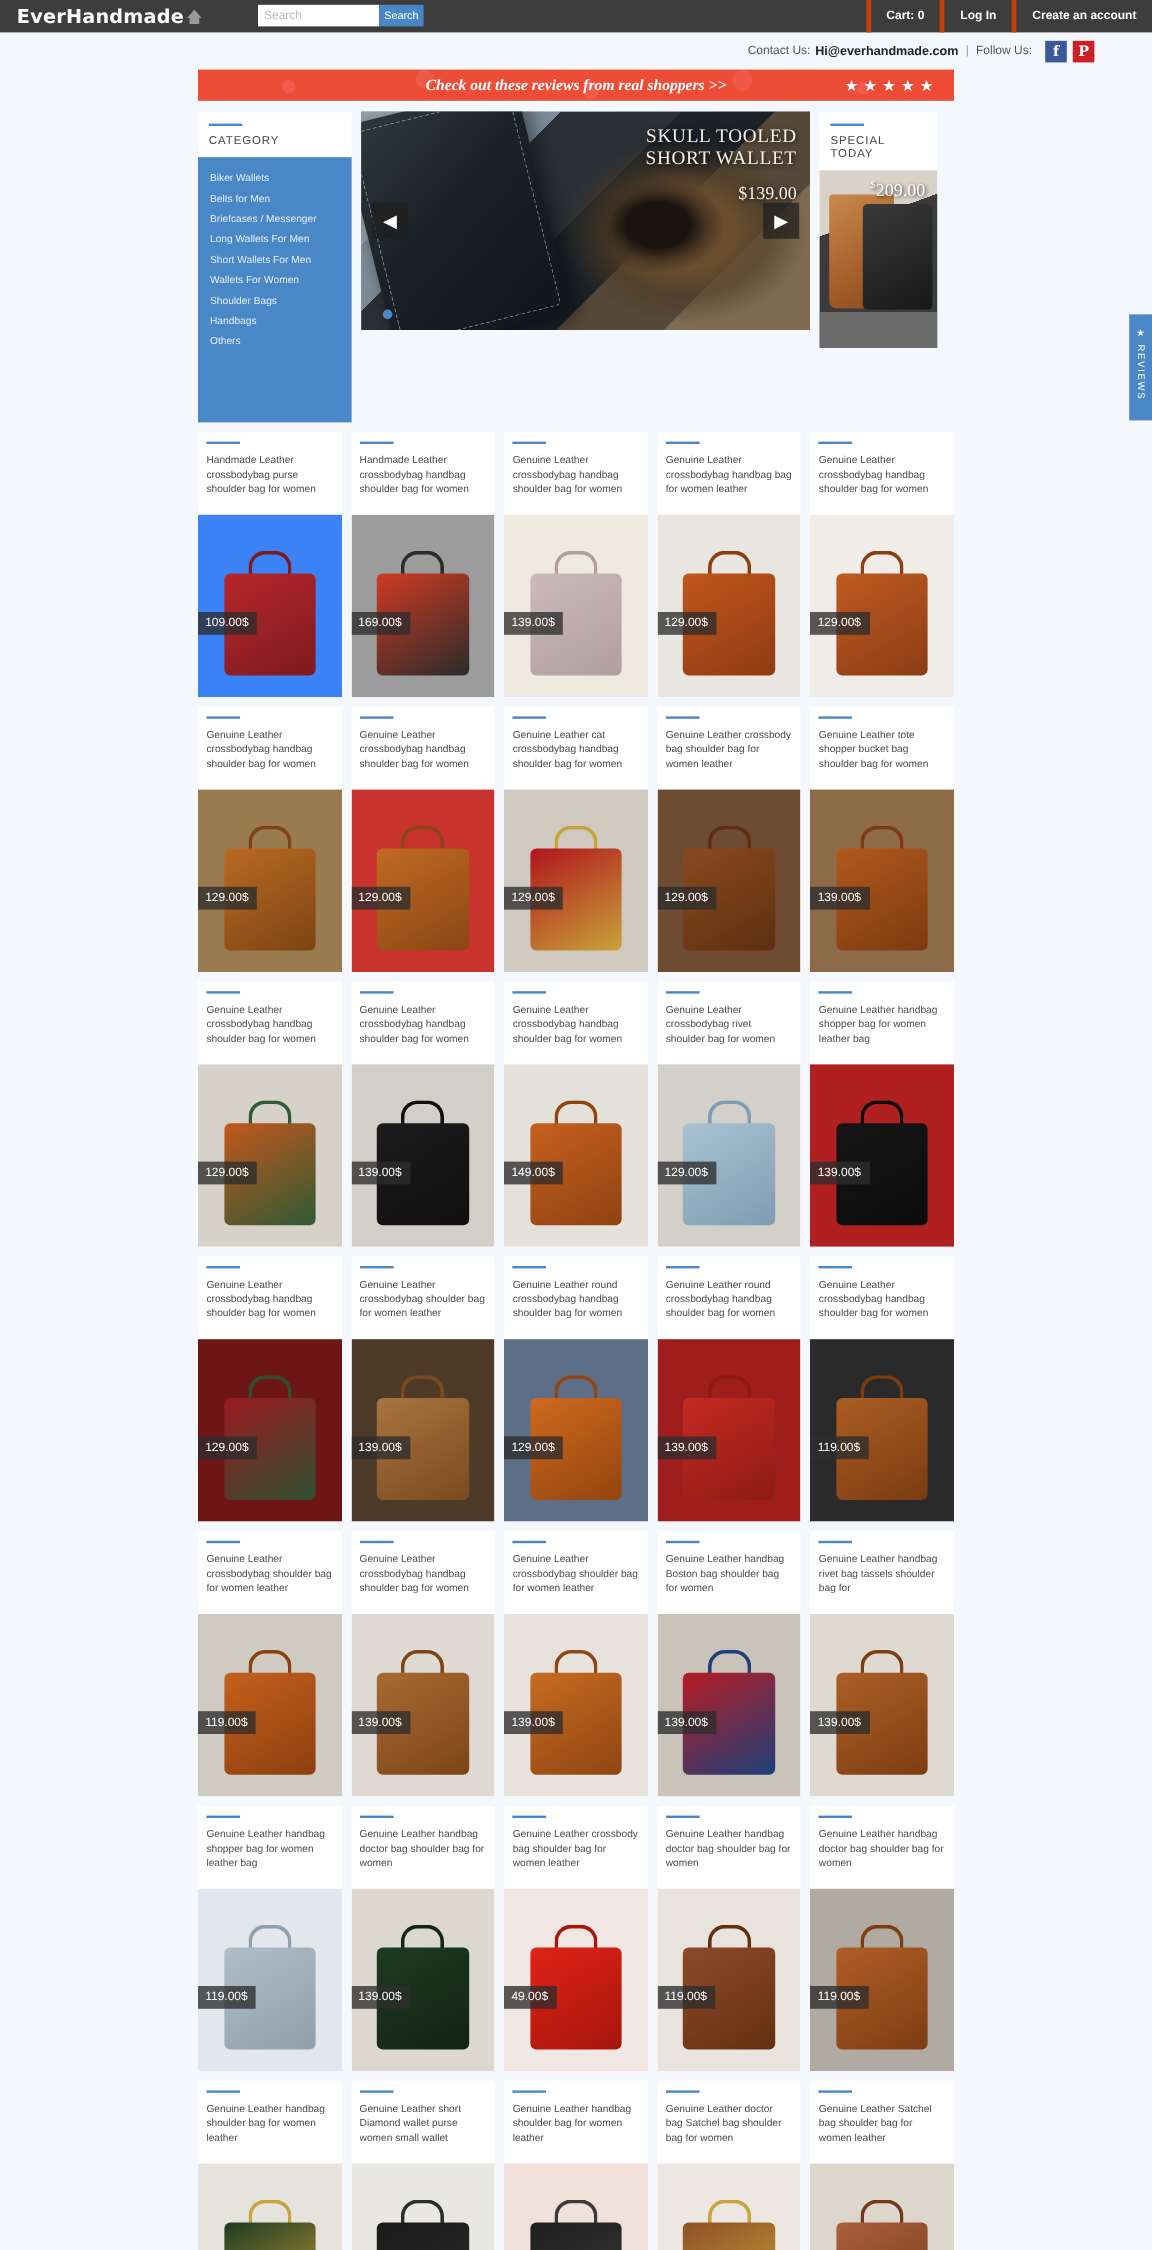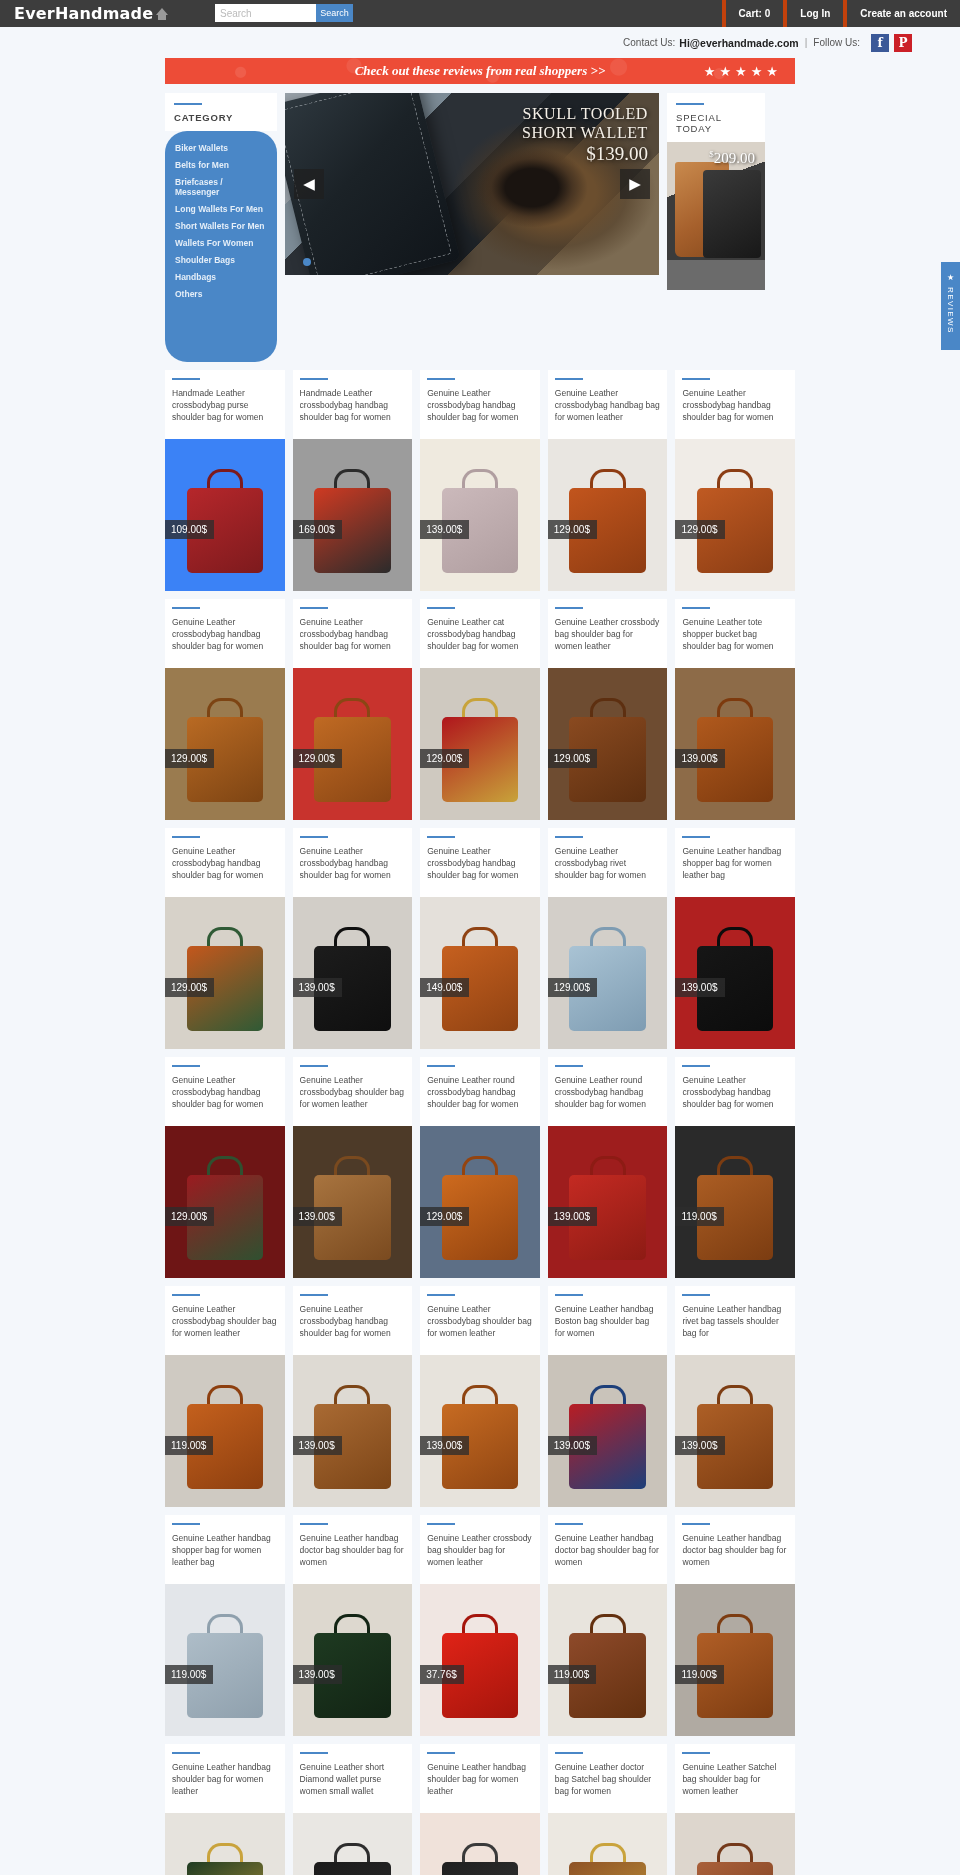--- a/index.html
+++ b/index.html
@@ -151,40 +151,39 @@
     display: flex;
     gap: 4px;
     z-index: 2;
     color: #fff;
     font-size: 13px;
   }
 
   
   .main { display: flex; gap: 8px; }
 
-  .sidebar { width: 112px; font-weight: bold; }
+  .sidebar { width: 128px; }
   .panel-head {
     background: #fff;
     padding: 10px 9px 8px;
   }
   .accent-bar {
     width: 28px; height: 2px;
     background: #4a87c7;
     margin-bottom: 7px;
   }
   .panel-title {
     font-size: 9.5px;
     color: #444;
     letter-spacing: .8px;
     text-transform: uppercase;
   }
   .cat-list {
     background: #4a87c7;
     padding: 8px 0 60px 0;
-    border-radius: 22px;
   }
   .cat-list a {
     display: block;
     color: #e4eef8;
     font-size: 8.5px;
     text-decoration: none;
     padding: 3.5px 10px;
   }
 
   .hero {
@@ -220,21 +219,21 @@
     position: absolute;
     right: 11px;
     top: 12px;
     text-align: right;
     color: #f5f0e8;
     font-family: "Liberation Serif", serif;
     text-shadow: 1px 1px 4px rgba(0,0,0,.85);
     z-index: 3;
   }
   .hero-l1, .hero-l2 { font-size: 16px; letter-spacing: .6px; line-height: 1.18; }
-  .hero-price { font-size: 19px; margin-top: 0; }
+  .hero-price { font-size: 15px; margin-top: 11px; }
   .hero-arrow {
     position: absolute;
     top: 50%;
     transform: translateY(-50%);
     width: 30px; height: 30px;
     background: rgba(30,30,30,.72);
     display: flex; align-items: center; justify-content: center;
     color: #fff;
     font-size: 15px;
     z-index: 4;
@@ -814,21 +813,21 @@
       <div class="card">
         <div class="card-head">
           <div class="accent-bar"></div>
           <div class="card-title">Genuine Leather crossbody bag shoulder bag for women leather</div>
         </div>
         <div class="card-img" style="background: rgb(240, 230, 226);">
           <div class="ph">
             <div class="handle" style="border-top-color: rgb(165, 21, 12); border-right-color: rgb(165, 21, 12); border-bottom: none; border-left-color: rgb(165, 21, 12);"></div>
             <div class="bag" style="background: linear-gradient(150deg, rgb(224, 35, 23), rgb(165, 21, 12));"></div>
           </div>
-          <div class="card-price">37.76$</div>
+          <div class="card-price">49.00$</div>
         </div>
       </div>
       <div class="card">
         <div class="card-head">
           <div class="accent-bar"></div>
           <div class="card-title">Genuine Leather handbag doctor bag shoulder bag for women</div>
         </div>
         <div class="card-img" style="background: rgb(232, 228, 221);">
           <div class="ph">
             <div class="handle" style="border-top-color: rgb(99, 48, 15); border-right-color: rgb(99, 48, 15); border-bottom: none; border-left-color: rgb(99, 48, 15);"></div>

